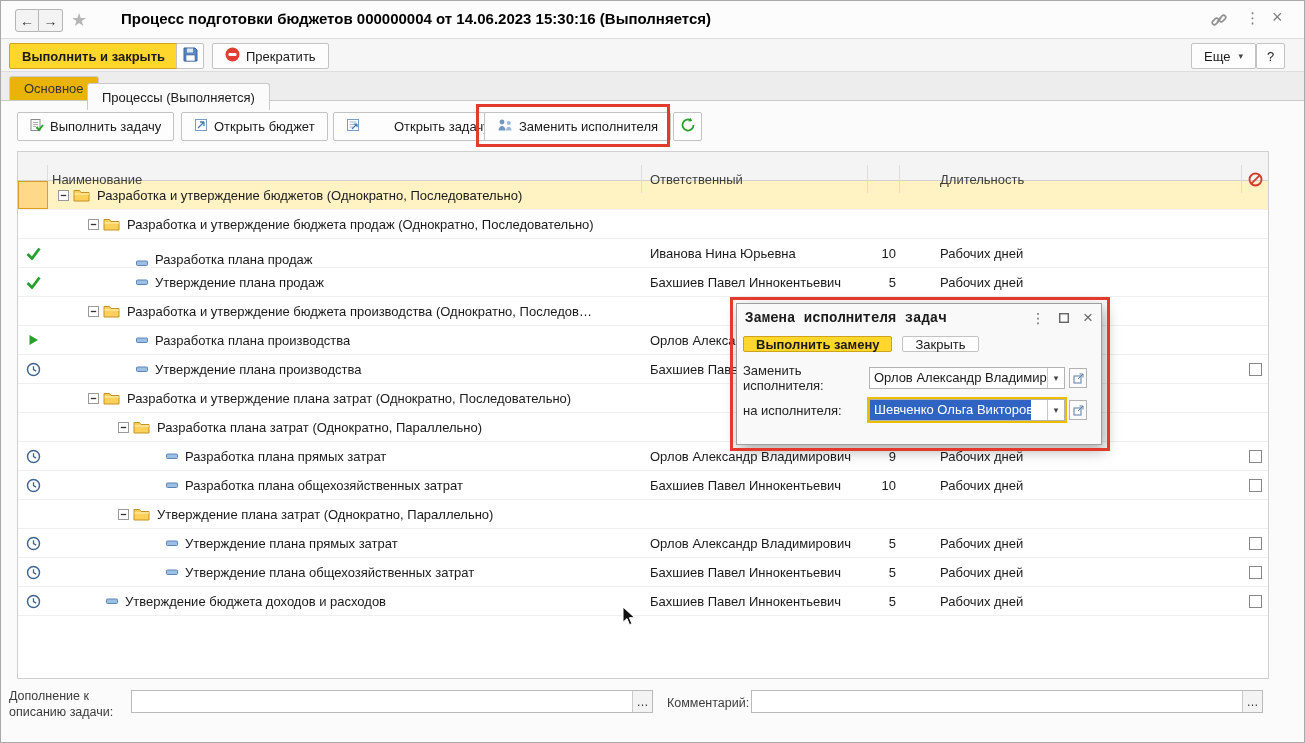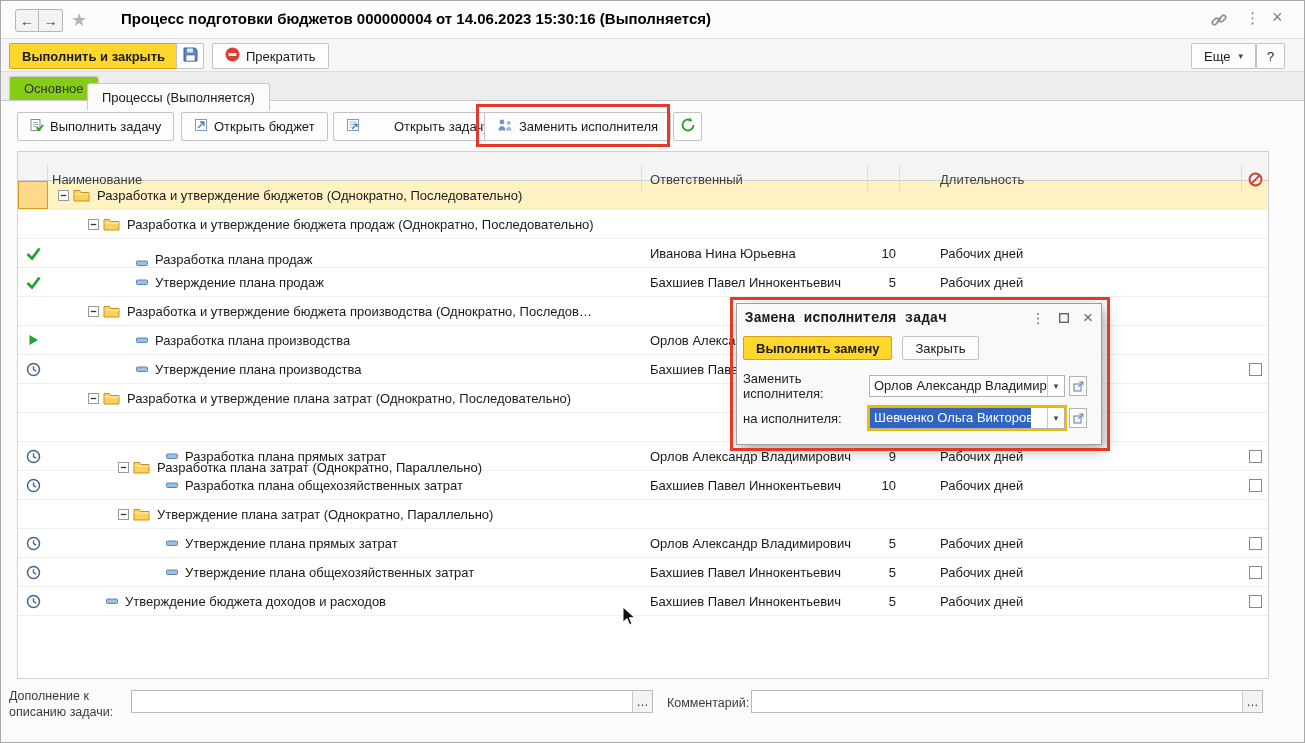--- a/index.html
+++ b/index.html
@@ -29,21 +29,21 @@
   .btn { display:inline-flex; align-items:center; gap:6px; height:26px; padding:0 12px;
          background:#fdfdfd; border:1px solid #c3c3c3; border-radius:2px; font-size:13px; color:#1a1a1a;
          font-family:"Liberation Sans", sans-serif; cursor:default; white-space:nowrap; }
   .btn.yellow { background:#ffd62b; border-color:#cfa41c; font-weight:bold; }
   .caret { font-size:9px; color:#444; margin-left:2px; }
 
   
   .tabstrip { position:absolute; left:0; top:71px; width:100%; height:28px; background:#ededed; }
   .panel { position:absolute; left:0; top:99px; width:100%; height:644px; background:#fbfbfb; border-top:1px solid #c9c9c9; }
   .tab { position:absolute; padding:0 14px; display:flex; align-items:center; font-size:13px; }
-  .tab.inactive { left:8px; top:75px; height:24px; background:#84cc16; border:1px solid #cdcdcd; border-bottom:none; border-radius:3px 3px 0 0; color:#333; }
+  .tab.inactive { left:8px; top:75px; height:24px; background:#eab308; border:1px solid #cdcdcd; border-bottom:none; border-radius:3px 3px 0 0; color:#333; }
   .tab.active { left:86px; top:82px; height:27px; background:#fbfbfb; border:1px solid #c9c9c9; border-bottom:none; border-radius:3px 3px 0 0; z-index:5; }
 
   
   .cmdbtn { position:absolute; top:111px; height:29px; }
   .iconbtn { justify-content:center; padding:0 5px; }
 
   
   .tablewrap { position:absolute; left:16px; top:150px; width:1252px; height:528px; background:#fff; border:1px solid #d0d0d0; }
   .thead { display:flex; height:29px; background:#f4f4f4; border-bottom:1px solid #d0d0d0; color:#3c3c3c; }
   .th { border-right:1px solid #dcdcdc; display:flex; align-items:center;margin-top:13px; }
@@ -66,21 +66,21 @@
   .redrect { position:absolute; border:3px solid #e23b2c; z-index:50; pointer-events:none; }
 
   
   .dialog { position:absolute; left:735px; top:302px; width:366px; height:142px; background:#f9f9f9;
             border:1px solid #9f9f9f; box-shadow:3px 5px 14px rgba(0,0,0,.35); z-index:41; }
   .dlg-titlebar { display:flex; align-items:center; height:28px; padding:0 8px; }
   .dlg-title { font-weight:bold; font-size:14px; flex:1 1 auto;font-family:Liberation Mono, monospace; }
   .dlg-ic { color:#666; margin-left:14px; display:inline-flex; align-items:center; font-size:14px; }
   .dlg-close { font-size:17px; }
   .dlg-buttons { display:flex; gap:10px; padding:4px 6px 6px 6px; }
-  .dlg-buttons .btn { height:24px; }
+  .dlg-buttons .btn { height:16px; }
   .dlg-row { display:flex; align-items:center; height:24px; margin:8px 6px 0 6px; }
   .dlg-label { width:126px; flex:none; font-size:13px; color:#222; }
   .combo { display:flex; width:196px; height:22px; border:1px solid #b3b3b3; background:#fff; }
   .combo.focused { box-shadow:0 0 0 2px #eebc00;gap:16px; }
   .combo-val { flex:1 1 auto; padding:2px 4px; overflow:hidden; white-space:nowrap; font-size:13px; }
   .combo-val.sel { background:#2f64c2; color:#fff; }
   .combo-arrow { width:17px; flex:none; border-left:1px solid #c9c9c9; display:flex; align-items:center; justify-content:center; font-size:9px; color:#444; }
   .openbtn { width:18px; height:20px; margin-left:4px; border:1px solid #b3b3b3; background:#fbfbfb; display:flex; align-items:center; justify-content:center; padding:0; }
 
   
@@ -360,21 +360,21 @@
             </span>
             <span class="nm">Разработка и утверждение плана затрат (Однократно, Последовательно)</span>
           </div>
           <div class="cell c-resp"></div>
           <div class="cell c-dur"></div>
           <div class="cell c-units"></div>
           <div class="cell c-flag"></div>
         </div>
         <div class="trow">
           <div class="cell c-status"></div>
-          <div class="cell c-name" style="padding-left: 70px; margin-top: 40px;">
+          <div class="cell c-name" style="padding-left: 70px;">
             <span class="twisty">
               <svg width="11" height="11" viewBox="0 0 11 11">
                 <rect x="0.5" y="0.5" width="10" height="10" fill="#fff" stroke="#999"></rect>
                 <path d="M2.8 5.5h5.4" stroke="#333" stroke-width="1.3"></path>
               </svg>
             </span>
             <span class="ficon">
               <svg width="17" height="13" viewBox="0 0 17 13">
                 <path d="M1 3.5V12h15V3.5H8L6.5 1.5H1z" fill="#fdd05a" stroke="#c49120"></path>
                 <path d="M1.5 5h14.5" stroke="#fdeeb0" stroke-width="1.2"></path>

